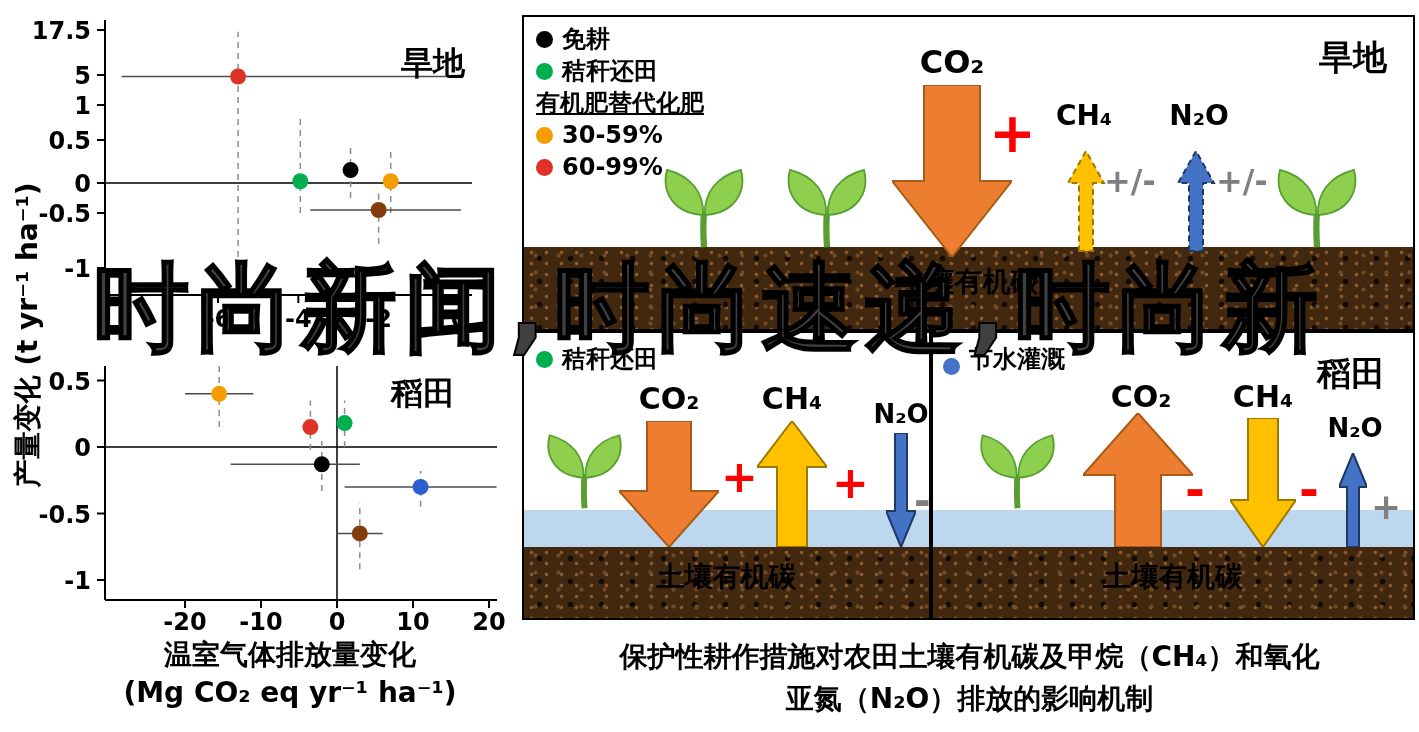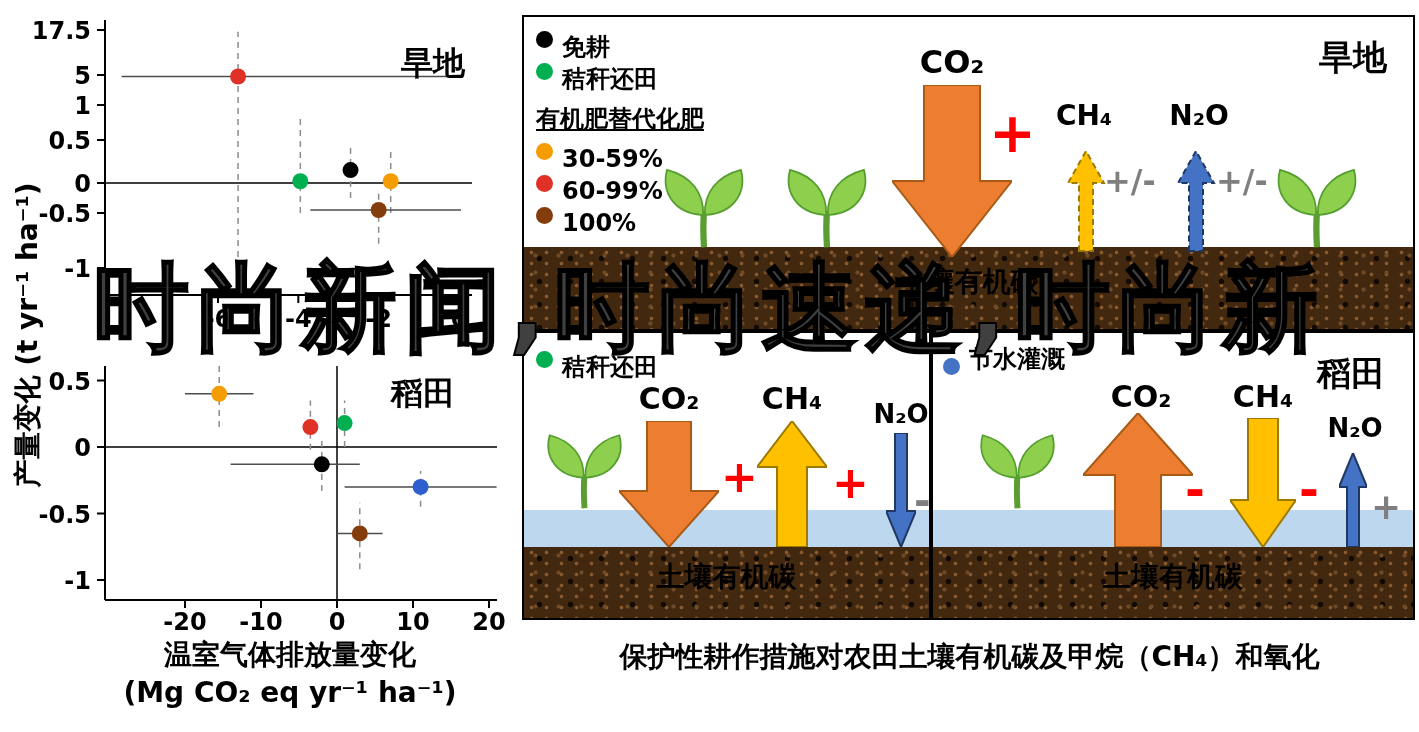--- a/index.html
+++ b/index.html
@@ -4,21 +4,21 @@
 <style>
   *{margin:0;padding:0;box-sizing:border-box;}
   body{background:#fff;}
   .figure{position:relative;width:1419px;height:732px;background:#fff;overflow:hidden;
           font-family:"DejaVu Sans","Liberation Sans",sans-serif;color:#000;}
   .abs{position:absolute;}
   .panel{position:absolute;border:2px solid #000;background:#fff;}
   .legend{position:absolute;display:flex;flex-direction:column;z-index:3;}
   .legend-row{display:flex;align-items:center;gap:9px;height:32px;}
   .dot{width:17px;height:17px;border-radius:50%;display:inline-block;flex:0 0 auto;}
-  .lg-label{font-size:24px;font-weight:bold;white-space:nowrap;margin-top:16px;}
+  .lg-label{font-size:24px;font-weight:bold;white-space:nowrap;}
   .legend-header{height:32px;line-height:32px;text-decoration:underline;}
   .panel-title{position:absolute;font-size:34px;font-weight:bold;}
   .gas-label{position:absolute;font-size:30px;font-weight:bold;text-align:center;z-index:3;}
   .sign-red{position:absolute;color:#ff0000;font-weight:bold;z-index:4;line-height:1;}
   .sign-gray{position:absolute;color:#7f7f7f;font-weight:bold;z-index:4;line-height:1;}
   .soil{position:absolute;left:0;right:0;bottom:0;z-index:1;
         background-color:#42280f;
         background-image:
           radial-gradient(circle,#6f4a26 1.5px,transparent 2.6px),
           radial-gradient(circle,#120a04 2.2px,transparent 3.2px),
@@ -137,24 +137,20 @@
       </div>
       <div class="legend-header lg-label">有机肥替代化肥</div>
       <div class="legend-row">
         <span class="dot" style="background: rgb(245, 156, 0);"></span>
         <span class="lg-label">30-59%</span>
       </div>
       <div class="legend-row">
         <span class="dot" style="background: rgb(224, 49, 39);"></span>
         <span class="lg-label">60-99%</span>
       </div>
-      <div class="legend-row">
-        <span class="dot" style="background: rgb(132, 60, 12);"></span>
-        <span class="lg-label">100%</span>
-      </div>
     </div>
 
     <div class="panel-title" style="right:26px;top:18px;">旱地</div>
 
     <div class="gas-label" style="left:388px;top:26px;width:80px;font-size:32px;">CO₂</div>
     <svg class="arrow" style="left:368px;top:68px;" width="120" height="172">
       <polygon points="32,0 88,0 88,96 120,96 60,172 0,96 32,96" fill="#ed7d31" stroke="#a85b17" stroke-width="2"></polygon>
     </svg>
     <div class="sign-red" style="left:465px;top:88px;font-size:56px;">+</div>
 
@@ -258,16 +254,17 @@
       <path d="M47 62 C18 60 2 38 9 12 C36 19 50 38 49 62 Z" fill="#8ed04d" stroke="#569e30" stroke-width="2"></path>
       <path d="M53 62 C82 60 98 38 91 12 C64 19 50 38 51 62 Z" fill="#8ed04d" stroke="#569e30" stroke-width="2"></path>
     </svg>
 
     <div class="water" style="top:177px;height:37px;"></div>
     <div class="soil" style="height:71px;"></div>
     <div class="soil-label" style="bottom:22px;">土壤有机碳</div>
   </div>
 
   <div class="caption-line" style="top:638px;">保护性耕作措施对农田土壤有机碳及甲烷（CH₄）和氧化</div>
+  <div class="caption-line" style="top:680px;">亚氮（N₂O）排放的影响机制</div>
 
   <div class="watermark" style="top:260px;">时尚新闻,时尚速递,时尚新</div>
 
 </div>
 
 </body></html>

